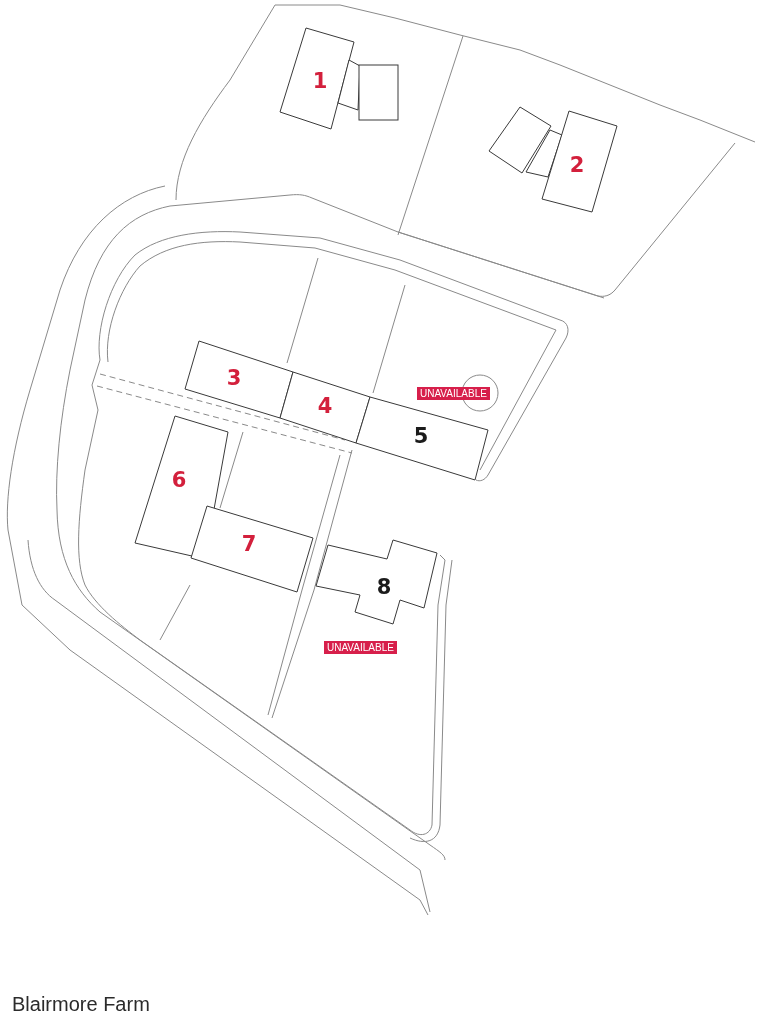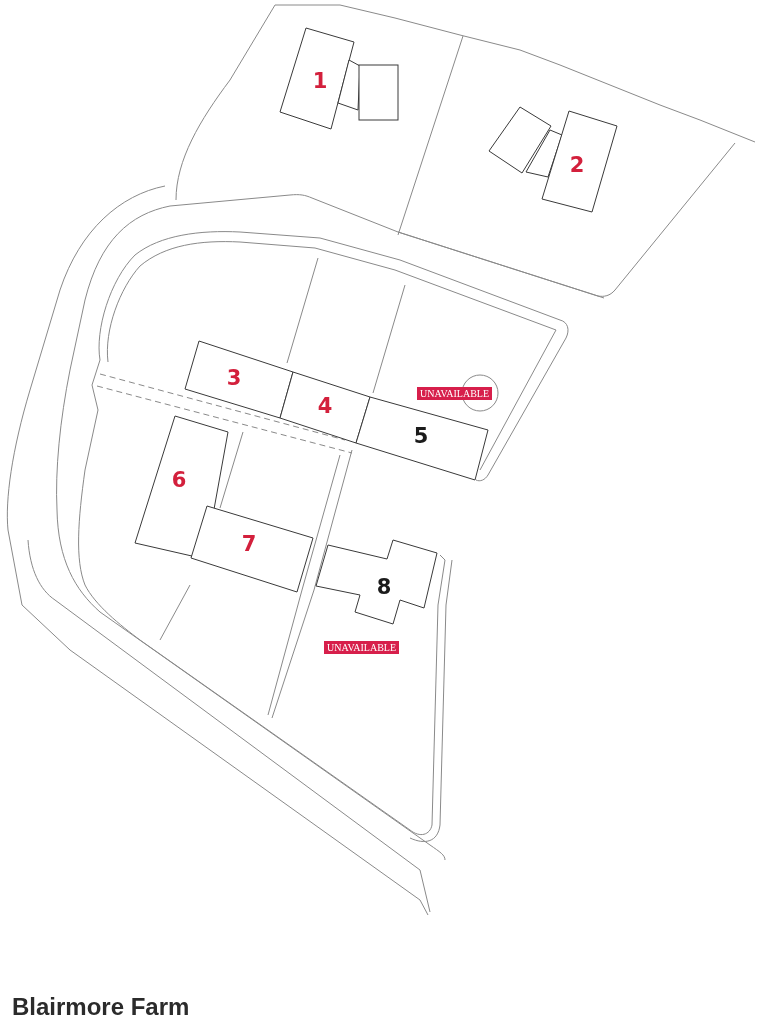--- a/index.html
+++ b/index.html
@@ -4,22 +4,22 @@
 <style>
   html, body { margin:0; padding:0; background:#ffffff; }
   body { width:760px; height:1024px; position:relative; overflow:hidden; font-family:"DejaVu Sans", sans-serif; }
   #plan { position:absolute; left:0; top:0; width:760px; height:1024px; }
   .ln { fill:none; stroke:#8a8a8a; stroke-width:1; }
   .bd { fill:#ffffff; stroke:#3a3a3a; stroke-width:1; }
   .dash { fill:none; stroke:#8a8a8a; stroke-width:1; stroke-dasharray:6 4; }
   .plot-num { position:absolute; font-weight:bold; font-size:21px; line-height:1; transform:translate(-50%,-50%); }
   .plot-num.red { color:#d3203c; }
   .plot-num.black { color:#1b1b1b; }
-  .badge { position:absolute; background:#d71f4b; color:#ffffff; font-size:10px; line-height:13px; padding:0 3px; letter-spacing:0; font-family:Liberation Serif, serif; }
-  .title { position:absolute; left:12px; top:993px; font-family:"Liberation Sans", sans-serif; font-weight:bold; font-size:24px; color:#2b2b2b; }
+  .badge { position:absolute; background:#d71f4b; color:#ffffff; font-size:10px; line-height:13px; padding:0 3px; letter-spacing:0; font-family:Liberation Sans, sans-serif; }
+  .title { position:absolute; left:12px; top:993px; font-family:"Liberation Sans", sans-serif; font-weight:normal; font-size:20px; color:#2b2b2b; }
 </style>
 </head>
 <body>
 
 <svg id="plan" viewBox="0 0 760 1024" xmlns="http://www.w3.org/2000/svg">
 
   <path class="ln" d="M176,200 C176,160 200,120 230,80 L275,5 L340,5 L395,18 L460,35 L520,50 L560,65 L610,85 L660,105 L700,120 L755,142"></path>
   <path class="ln" d="M735,143 L615,290 C610,296 604,297 598,296 L398,232"></path>
   <path class="ln" d="M463,36 L398,235"></path>
 

